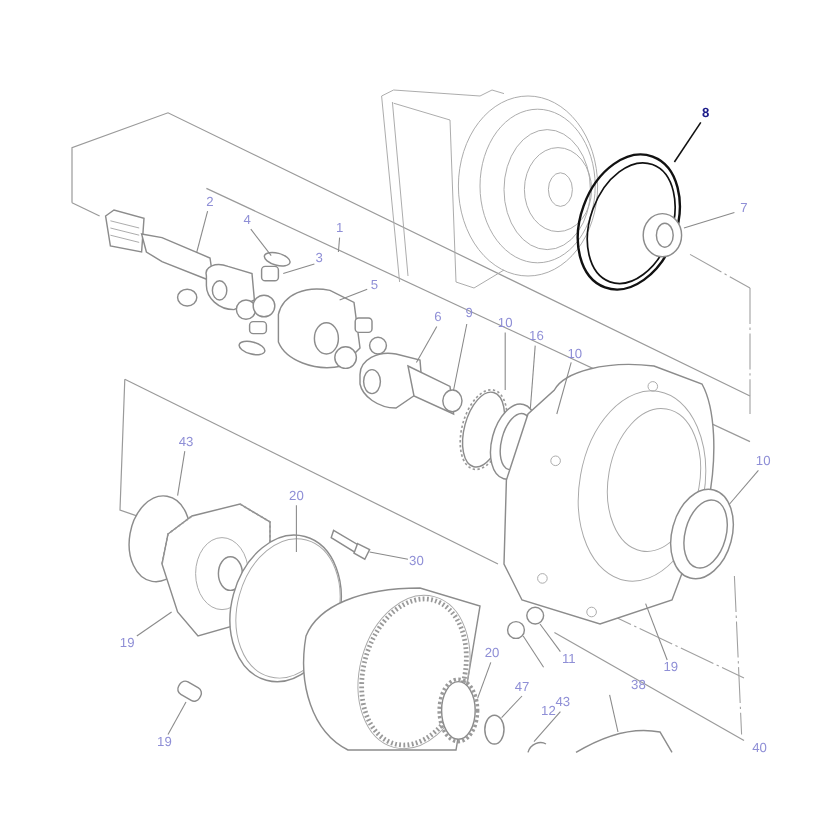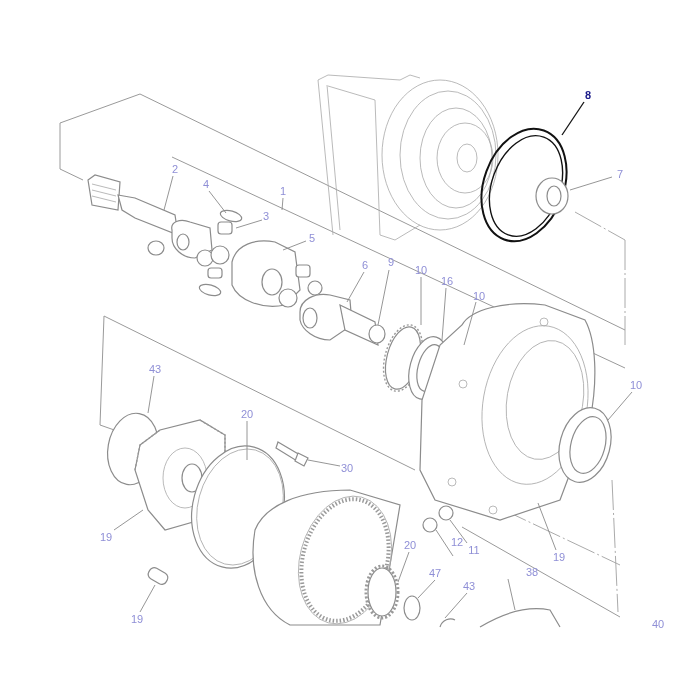--- a/index.html
+++ b/index.html
@@ -204,28 +204,28 @@
 <div class="callout" style="left:266px;top:216px">3</div>
 <div class="callout" style="left:206px;top:184px">4</div>
 <div class="callout" style="left:312px;top:238px">5</div>
 <div class="callout" style="left:365px;top:265px">6</div>
 <div class="callout" style="left:620px;top:174px">7</div>
 <div class="callout hl" style="left:588px;top:95px">8</div>
 <div class="callout" style="left:391px;top:262px">9</div>
 <div class="callout" style="left:479px;top:296px">10</div>
 <div class="callout" style="left:636px;top:385px">10</div>
 <div class="callout" style="left:559px;top:557px">19</div>
-<div class="callout" style="left:457px;top:542px">12</div>
+<div class="callout" style="left:457px;top:593px">12</div>
 <div class="callout" style="left:474px;top:550px">11</div>
 <div class="callout" style="left:421px;top:270px">10</div>
 <div class="callout" style="left:447px;top:281px">16</div>
 <div class="callout" style="left:106px;top:537px">19</div>
 <div class="callout" style="left:247px;top:414px">20</div>
 <div class="callout" style="left:347px;top:468px">30</div>
 <div class="callout" style="left:137px;top:619px">19</div>
 <div class="callout" style="left:155px;top:369px">43</div>
 <div class="callout" style="left:410px;top:545px">20</div>
 <div class="callout" style="left:435px;top:573px">47</div>
 <div class="callout" style="left:532px;top:572px">38</div>
 <div class="callout" style="left:469px;top:586px">43</div>
-<div class="callout" style="left:658px;top:624px">40</div>
+<div class="callout" style="left:633px;top:624px">40</div>
 
 <div style="position:absolute;left:0;top:628px;width:700px;height:72px;background:#ffffff;"></div>
 
 </body></html>

